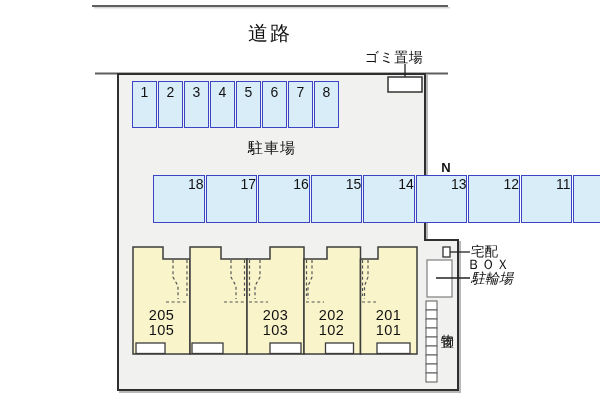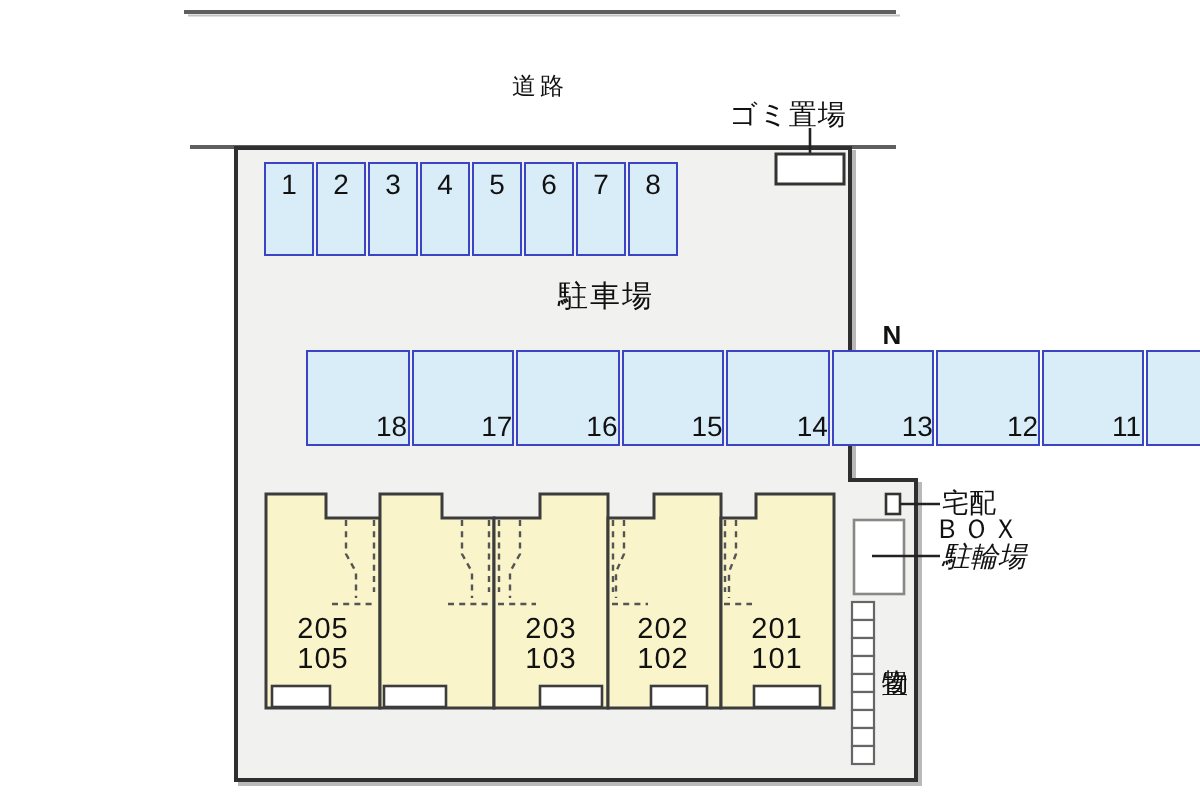--- a/index.html
+++ b/index.html
@@ -2,34 +2,34 @@
 <html><head>
 <meta charset="utf-8">
 <style>
   html,body{margin:0;padding:0;background:#ffffff;}
   #canvas{
     position:relative;width:600px;height:400px;background:#ffffff;overflow:hidden;
     font-family:"Liberation Sans","DejaVu Sans",sans-serif;color:#111;
   }
   #plan-svg{position:absolute;left:0;top:0;width:600px;height:400px;}
   .lbl{position:absolute;white-space:nowrap;color:#111;}
-  .road-label{left:240px;top:35px;width:60px;text-align:center;font-size:12px;letter-spacing:2px;}
-  .parking-label{left:248px;top:139px;width:60px;text-align:right;font-size:15px;letter-spacing:1px;margin-left:19px;}
+  .road-label{left:240px;top:20px;width:60px;text-align:center;font-size:20px;letter-spacing:2px;}
+  .parking-label{left:248px;top:139px;width:60px;text-align:left;font-size:15px;letter-spacing:1px;}
   .gomi-label{left:361px;top:49px;width:66px;text-align:center;font-size:14px;letter-spacing:0.5px;}
   .n-label{left:436px;top:160px;width:20px;text-align:center;font-size:13px;font-weight:bold;}
   .takuhai1{left:471px;top:243px;font-size:13.5px;}
   .takuhai2{left:467px;top:256px;font-size:13.5px;letter-spacing:1px;text-align:right;}
   .churin-label{left:471px;top:270px;font-size:14px;font-style:italic;}
   .monooki-label{left:438px;top:324px;font-size:13px;writing-mode:vertical-rl;text-orientation:upright;letter-spacing:1px;}
   .prow{position:absolute;display:flex;gap:1px;}
   .prow-top{left:132px;top:81px;width:207px;height:47px;}
   .prow-mid{left:153px;top:175px;width:246px;height:48px;}
   .pcell{flex:1;background:#d9edf8;border:1.4px solid #3b44c5;display:flex;justify-content:center;font-size:14px;}
   .prow-top .pcell{align-items:flex-start;padding-top:2px;}
-  .prow-mid .pcell{align-items:flex-end;padding-bottom:1px;padding-left:34px;}
+  .prow-mid .pcell{padding-bottom:1px;padding-left:34px;}
   .unit-label{position:absolute;top:308px;width:57px;text-align:center;font-size:14.5px;line-height:14.5px;letter-spacing:0.5px;}
   .u0{left:133px;} .u1{left:190px;} .u2{left:247px;} .u3{left:303px;} .u4{left:360px;}
 </style>
 </head>
 <body>
 
 <div id="canvas">
 
   <svg id="plan-svg" viewBox="0 0 600 400" xmlns="http://www.w3.org/2000/svg">
 

